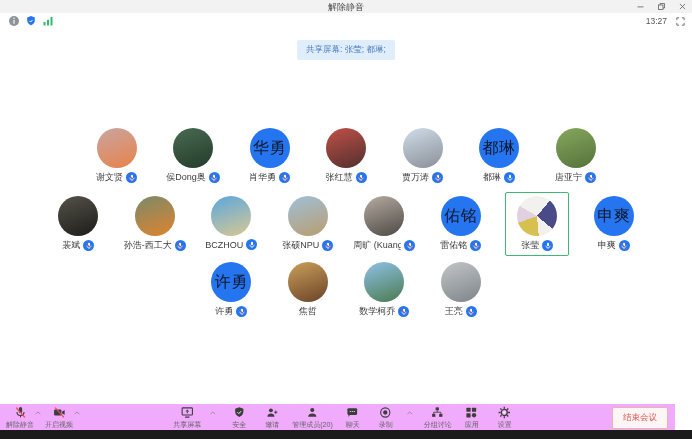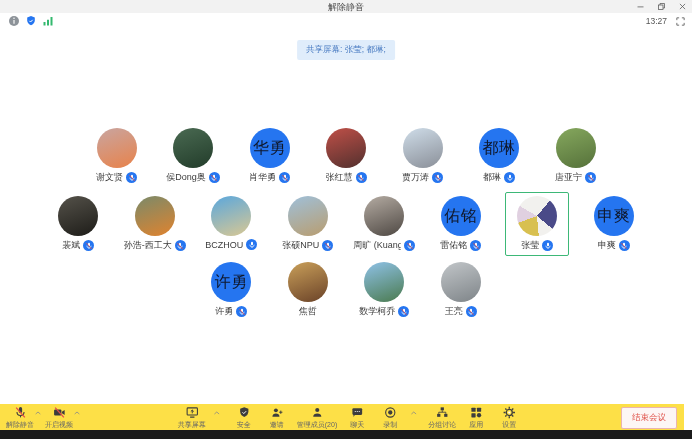--- a/index.html
+++ b/index.html
@@ -35,21 +35,21 @@
                    color:#0f172a; font-size:16px; letter-spacing:0.5px; }
   .hostbadge { position:absolute; left:4px; bottom:-2px; width:9px; height:9px; border-radius:50%;
                background:#f59a23; display:flex; align-items:center; justify-content:center; }
   .hostbadge::after { content:""; width:3px; height:3px; border-radius:50%; background:#fff; }
   .namerow { margin-top:3px; display:flex; align-items:center; justify-content:center; gap:3px; }
   .pname { font-size:9px; color:#3c3c3c; white-space:nowrap; max-width:62px; overflow:hidden; }
   .micbadge { width:11px; height:11px; border-radius:50%; background:#2575f0; flex:0 0 11px;
               display:flex; align-items:center; justify-content:center; }
 
   
-  .toolbar { position:absolute; left:0; right:8px; bottom:9px; height:26px; background:#fde047;padding-left:25px; }
+  .toolbar { position:absolute; left:0; right:17px; bottom:9px; height:26px; background:#f0abfc;padding-left:25px; }
   .tgroup { display:flex; align-items:flex-start; }
   .tleft { position:absolute; left:6px; top:1px; }
   .tcenter { position:absolute; left:50%; top:1px; transform:translateX(calc(-50% + 8px)); gap:7px; }
   .titem { display:flex; flex-direction:column; align-items:center; cursor:pointer; min-width:26px; }
   .ticon { height:14px; display:flex; align-items:center; justify-content:center; }
   .tlabel { font-size:7px; color:#666; margin-top:1px; white-space:nowrap; }
   .chev { margin:4px 3px 0 0px; cursor:pointer; display:flex; }
   .endbtn { position:absolute; right:7px; top:3px; font-size:8.5px; color:#e0544c;
             border:1px solid #eab4af; background:#fdf6f5; border-radius:2px; padding:4px 10px; cursor:pointer; }
 

